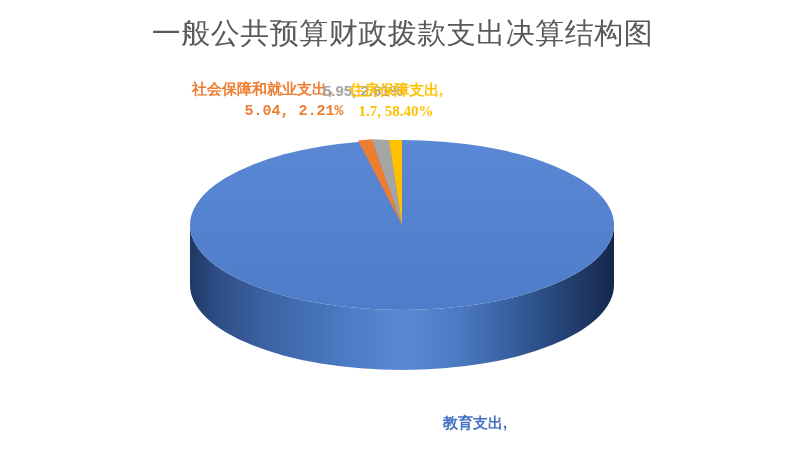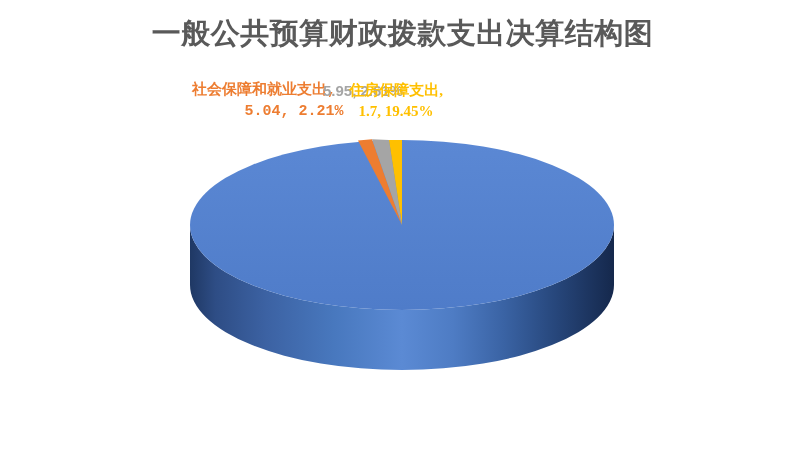--- a/index.html
+++ b/index.html
@@ -26,21 +26,21 @@
   
   #chart-title {
     position: absolute;
     left: 0;
     top: 14px;
     width: 805px;
     text-align: center;
     font-size: 29px;
     line-height: 38px;
     color: #595959;
-    font-weight: 700;
+    font-weight: 400;
     letter-spacing: 0.5px;
     white-space: nowrap;
   }
 
   
   #pie-svg {
     position: absolute;
     left: 0;
     top: 0;
     width: 805px;
@@ -147,19 +147,20 @@
     <span class="lbl-name">社会保障和就业支出,</span>
     <span class="lbl-value">5.04, 2.21%</span>
   </div>
 
   <div class="data-label" id="label-health">
     <span class="lbl-value">5.95, 2.61%</span>
   </div>
 
   <div class="data-label" id="label-housing">
     <span class="lbl-name">住房保障支出,</span>
-    <span class="lbl-value">1.7, 19.45%</span>
+    <span class="lbl-value">1.7, 58.40%</span>
   </div>
 
   <div class="data-label" id="label-education">
+    <span class="lbl-name">教育支出,</span>
   </div>
 
 </div>
 
 </body></html>

